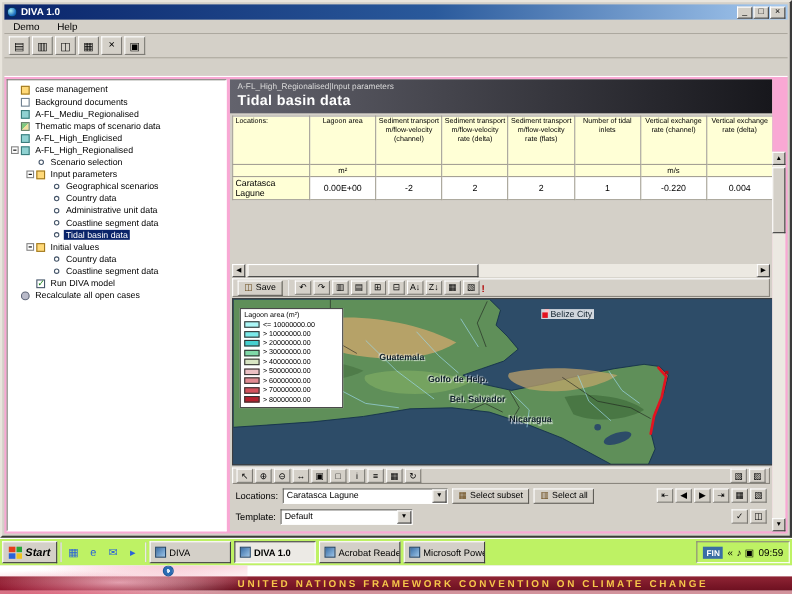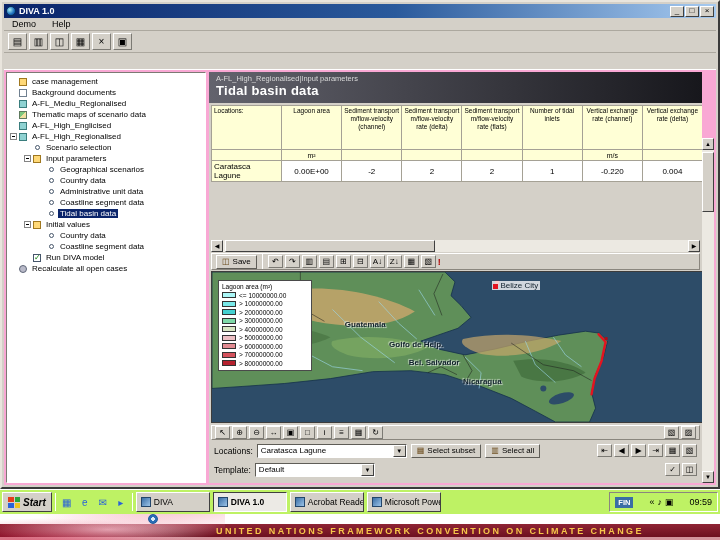--- a/index.html
+++ b/index.html
@@ -116,21 +116,21 @@
   .winflag{width:12px;height:11px;display:grid;grid-template-columns:1fr 1fr;grid-template-rows:1fr 1fr;gap:1px;flex:none}
   .winflag i{display:block}
   .winflag i:nth-child(1){background:#e43e1b}.winflag i:nth-child(2){background:#28a539}
   .winflag i:nth-child(3){background:#2a62d8}.winflag i:nth-child(4){background:#efc31f}
   .tb-sep{width:1px;height:18px;background:#8a867e;border-right:1px solid #fff;flex:none}
   .ql{width:16px;height:16px;display:flex;align-items:center;justify-content:center;font-size:10px;color:#2a62d8;background:transparent;border:none;font-family:inherit}
   .task-btn{width:74px;height:20px;display:flex;align-items:center;gap:3px;padding:0 4px;font-size:8.5px;white-space:nowrap;overflow:hidden;
     background:#d4d0c8;border:1px solid;border-color:#fff #404040 #404040 #fff;font-family:inherit}
   .task-btn.sel{border-color:#404040 #fff #fff #404040;background:#eceae5;font-weight:bold}
   .task-icon{width:10px;height:10px;background:linear-gradient(135deg,#3a6ea5,#9cc4e8);border:1px solid #23466b;flex:none}
-  .tray{margin-left:auto;height:20px;display:flex;align-items:center;gap:16px;padding:0 5px;border:1px solid;border-color:#8a867e #fff #fff #8a867e;font-size:9px}
+  .tray{margin-left:auto;height:20px;display:flex;align-items:center;gap:4px;padding:0 5px;border:1px solid;border-color:#8a867e #fff #fff #8a867e;font-size:9px}
   .lang-box{background:#3a6ea5;color:#fff;font-size:7.5px;font-weight:bold;padding:1px 3px}
   .tray-ic{font-size:9px}
 
   
   .banner{position:absolute;left:0;top:514px;width:720px;height:26px;background:#fff;overflow:hidden}
   .banner-graphic{position:absolute;left:0;top:0;width:225px;height:26px;z-index:2;
     background:radial-gradient(ellipse at 20% 130%,rgba(225,40,80,.55),rgba(255,255,255,0) 62%),
                radial-gradient(ellipse at 72% -30%,rgba(242,150,170,.65),rgba(255,255,255,0) 58%),
                radial-gradient(ellipse at 48% 60%,rgba(250,220,228,.8),rgba(255,255,255,0) 70%)}
   .un-emblem{position:absolute;left:148px;top:0;width:10px;height:10px;border-radius:50%;z-index:3;

